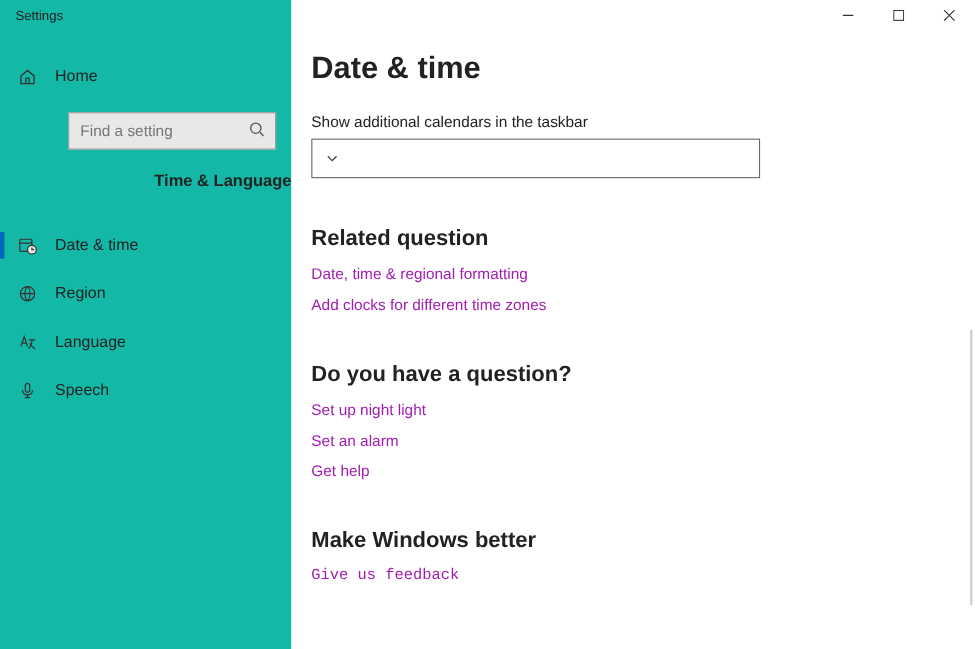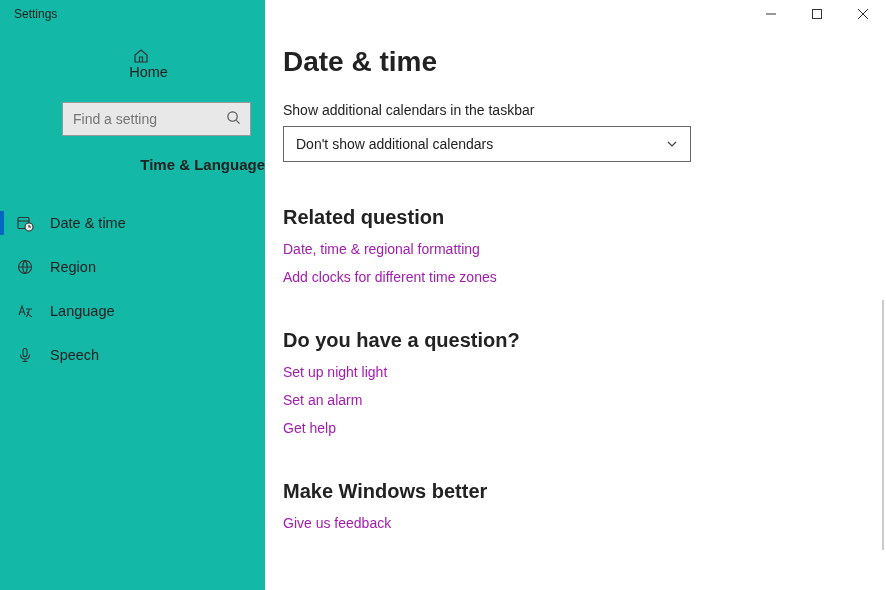--- a/index.html
+++ b/index.html
@@ -1,19 +1,19 @@
 <!DOCTYPE html>
 <html><head>
 <meta charset="utf-8">
 <style>
 * { margin:0; padding:0; box-sizing:border-box; font-family:"Segoe UI",Arial,sans-serif; }
 body { width:886px; height:590px; background:#fff; overflow:hidden; display:flex; }
 .sidebar { width:265px; height:100%; background:#14b8a6; display:flex; flex-direction:column; }
 .titlebar { height:28px; display:flex; align-items:center; padding-left:14px; font-size:12px; color:#222; }
-.home-row { display:flex; align-items:center; height:44px; padding-left:16px; margin-top:20px; cursor:pointer;flex-direction:column; }
+.home-row { display:flex; align-items:center; height:44px; padding-left:16px; margin-top:20px; cursor:pointer; }
 .home-row .icon{ width:18px; display:flex; justify-content:center; }
 .home-row .lbl{ margin-left:16px; font-size:14.5px; color:#222; }
 .search-wrap{ margin:10px 14px 0 14px;padding-left:48px; }
 .search-box{ position:relative; }
 .search-box input{ width:100%; height:34px; border:1px solid #999; background:#e8e8e8; font-size:14px; padding:0 34px 0 10px; color:#555; outline:none; }
 .search-box .sicon{ position:absolute; right:10px; top:8px; color:#555; }
 .category{ margin:20px 0 0 14px; font-size:15px; font-weight:600; color:#222;text-align:right; }
 .nav{ margin-top:28px; }
 .nav-item{ display:flex; align-items:center; height:44px; padding-left:16px; cursor:pointer; position:relative; }
 .nav-item.active::before{ content:""; position:absolute; left:0; top:10px; bottom:10px; width:4px; background:#0067c0; }
@@ -21,21 +21,21 @@
 .nav-item .lbl{ margin-left:16px; font-size:14.5px; color:#222; }
 .main{ flex:1; height:100%; background:#fff; position:relative; overflow:auto; }
 .winctrl{ position:absolute; top:0; right:0; display:flex; }
 .winctrl div{ width:46px; height:28px; display:flex; align-items:center; justify-content:center; color:#555; cursor:pointer; }
 .content{ padding:46px 0 40px 18px; }
 h1{ font-size:28px; font-weight:600; color:#222; margin-bottom:24px; }
 .smalllabel{ font-size:14px; color:#222; margin-bottom:8px; }
 .dropdown{ width:408px; height:36px; border:1px solid #666; display:flex; align-items:center; justify-content:space-between; padding:0 12px; font-size:14px; color:#222; cursor:pointer; background:#fff; }
 h2{ font-size:20px; font-weight:600; color:#222; margin-top:44px; margin-bottom:12px; }
 .link{ color:#a21caf; font-size:14px; margin-bottom:12px; cursor:pointer; display:block; }
-.link:last-child{ margin-bottom:5px; }
+.link:last-child{ margin-bottom:5px;font-family:Liberation Mono, monospace; }
 .scrollhint{ position:absolute; right:2px; top:300px; bottom:40px; width:2px; background:#ccc; }
 svg{ display:block; }
 </style>
 </head>
 <body>
 
 <div class="sidebar">
   <div class="titlebar">Settings</div>
 
   <div class="home-row">
@@ -121,21 +121,20 @@
           <path d="M0 0 L10 10 M10 0 L0 10"></path>
         </svg>
     </div>
   </div>
 
   <div class="content">
     <h1>Date &amp; time</h1>
 
     <div class="smalllabel">Show additional calendars in the taskbar</div>
     <div class="dropdown">
-      <span>Don't show additional calendars</span>
       <span>
         <svg width="12" height="12" viewBox="0 0 12 12" fill="none" stroke="#444" stroke-width="1.2">
             <path d="M2 4 L6 8 L10 4"></path>
           </svg>
       </span>
     </div>
 
     <h2>Related question</h2>
     <a class="link">Date, time &amp; regional formatting</a>
     <a class="link">Add clocks for different time zones</a>

